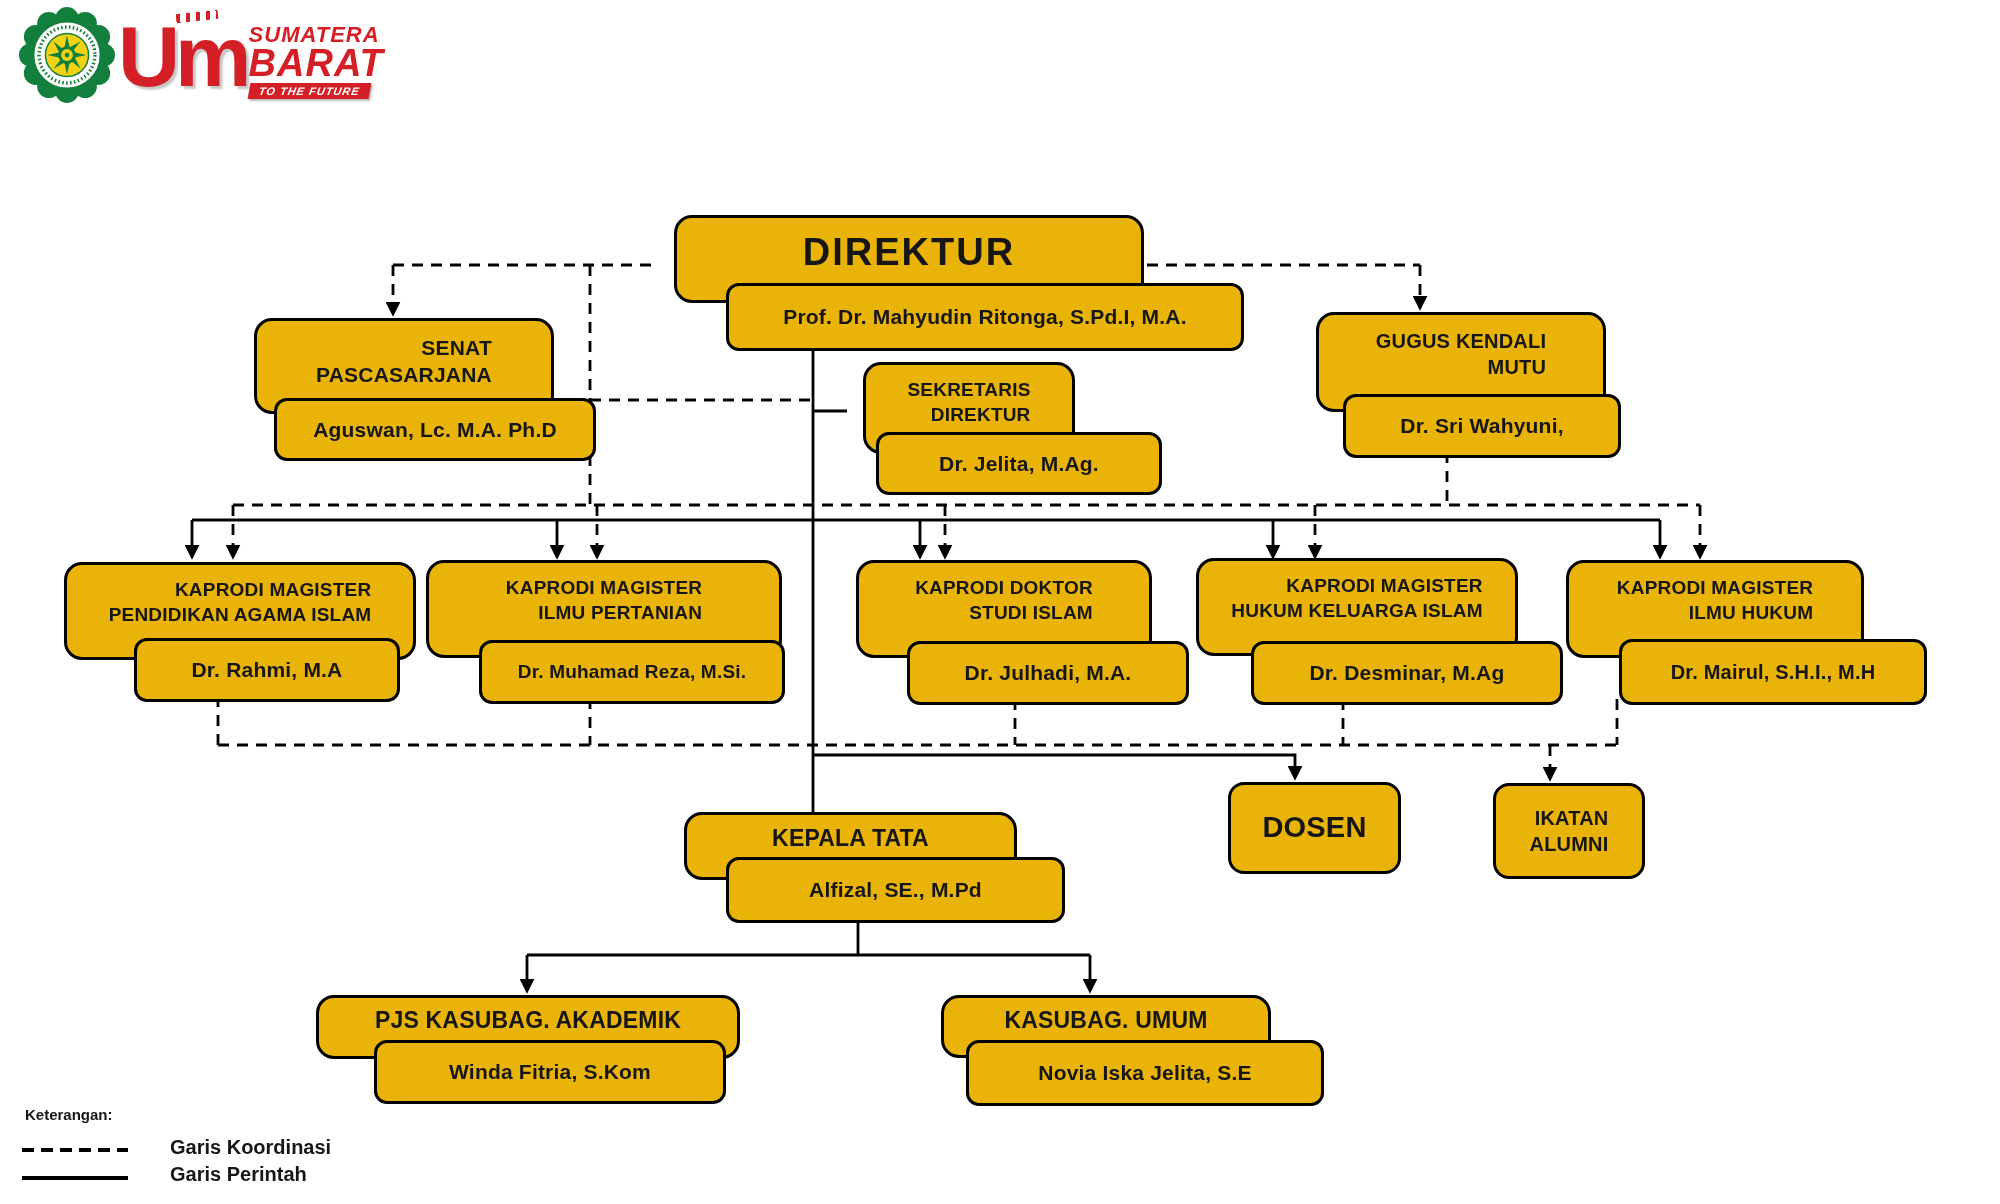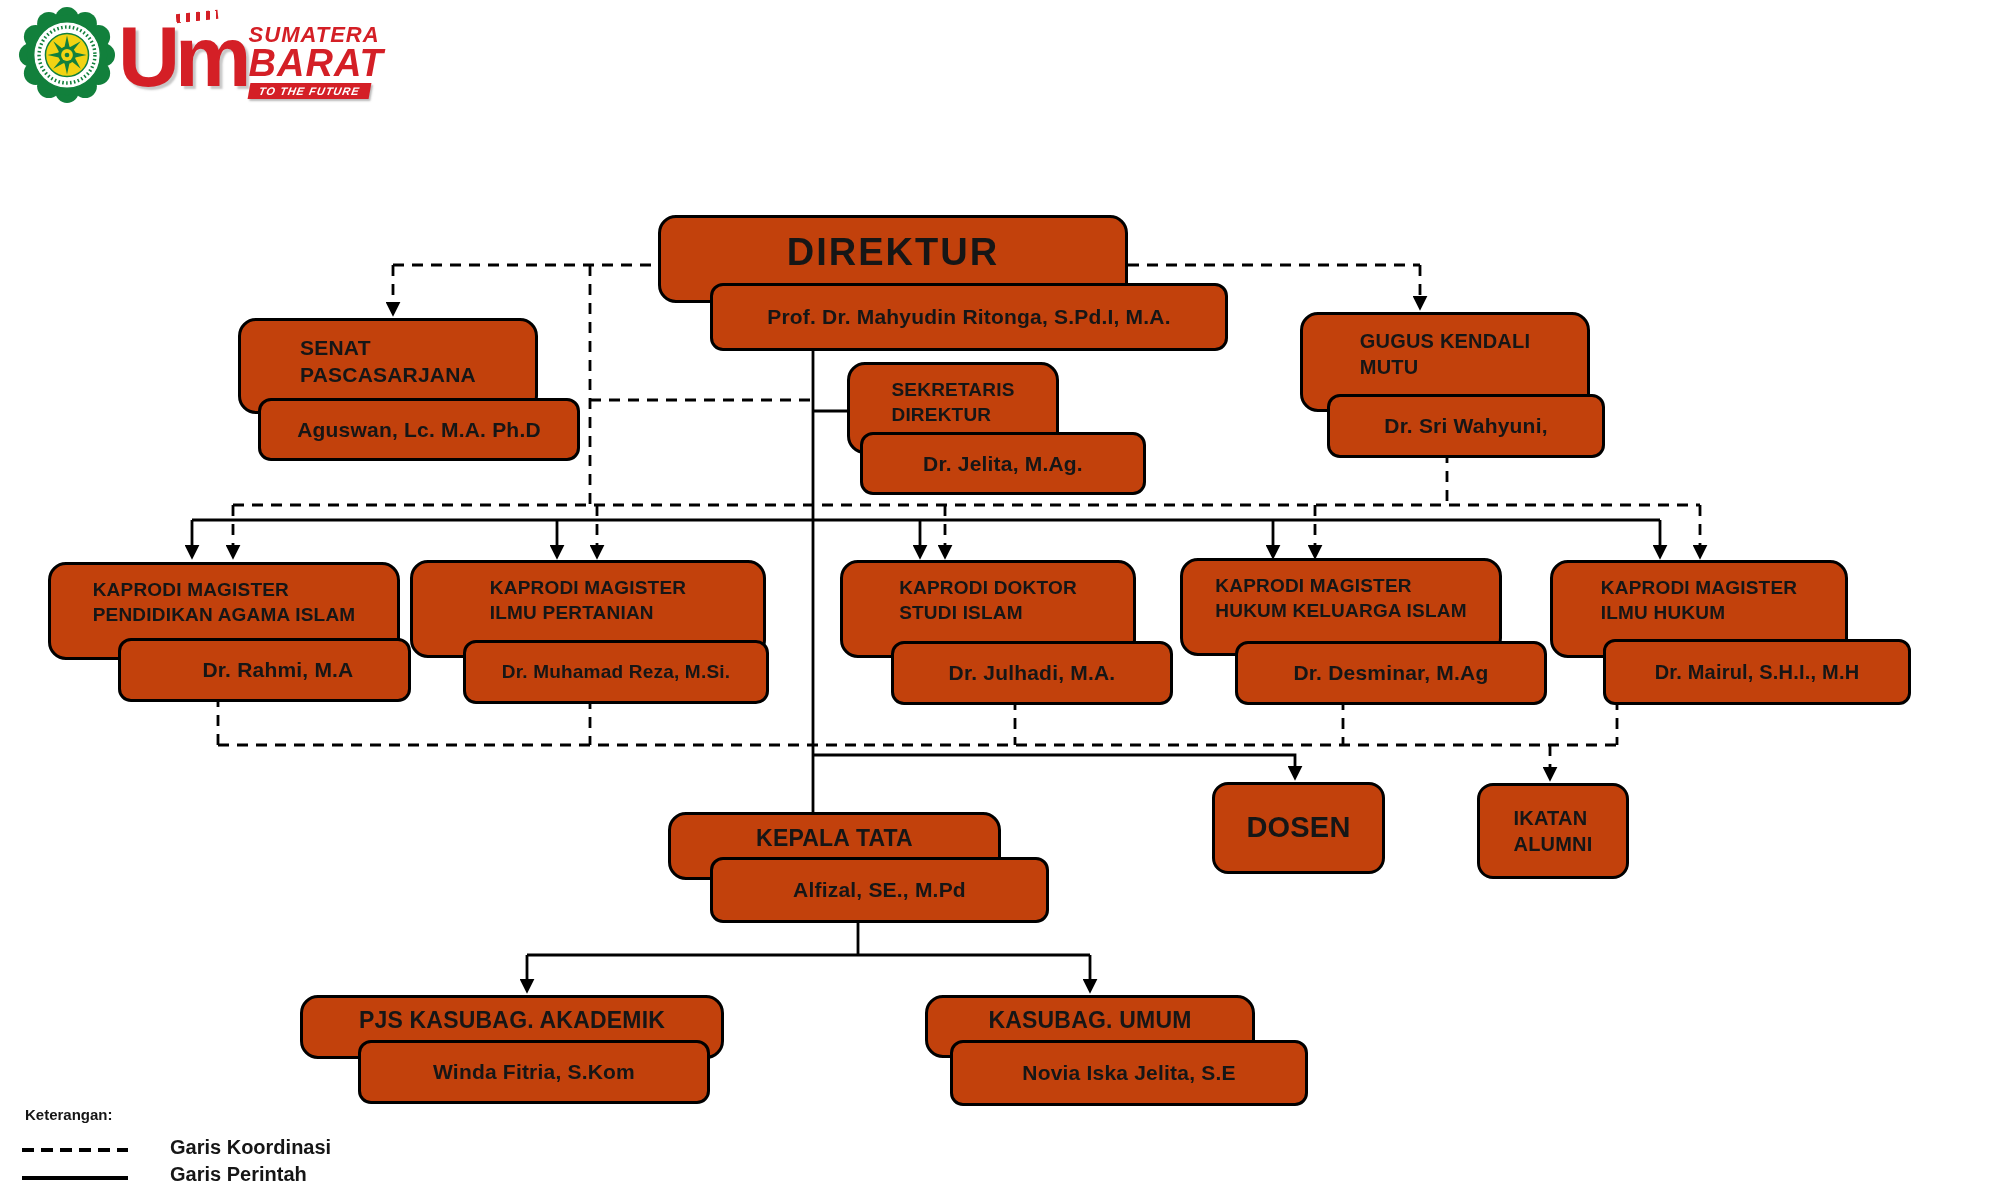--- a/index.html
+++ b/index.html
@@ -6,47 +6,47 @@
   #stage{
     position:relative;width:2000px;height:1204px;background:#ffffff;overflow:hidden;
     font-family:"Liberation Sans","DejaVu Sans",sans-serif;color:#161616;
   }
   #lines{position:absolute;left:0;top:0;z-index:1;}
   #lines path{fill:none;stroke:#000;}
   #lines path.s{stroke-width:2.8;}
   #lines path.d{stroke-width:2.8;stroke-dasharray:11 8;}
 
   .tbox,.nbox{
-    position:absolute;background:#c2410c;border:3px solid #000;
-    display:flex;justify-content:center;align-items:center;text-align:left;
-    font-weight:bold;white-space:pre-line;line-height:1.3;letter-spacing:.2px;
+    position:absolute;background:#eab308;border:3px solid #000;
+    display:flex;justify-content:center;align-items:center;text-align:right;
+    font-weight:bold;white-space:pre-line;line-height:1.3;letter-spacing:.2px;margin-left:16px;
   }
   .tbox{border-radius:18px;z-index:2;font-size:20px;}
   .nbox{border-radius:13px;z-index:3;font-size:21px;}
   .tbox.top{align-items:flex-start;padding-top:13px;box-sizing:border-box;}
 
   
   #bx-direktur{left:658px;top:215px;width:470px;height:88px;font-size:38px;padding-top:10px;letter-spacing:2px;}
   #bn-direktur{left:710px;top:283px;width:512px;height:62px;}
   #bx-senat{left:238px;top:318px;width:300px;height:96px;font-size:21px;}
   #bn-senat{left:258px;top:398px;width:316px;height:57px;}
   #bx-sekretaris{left:847px;top:362px;width:212px;height:92px;font-size:19px;}
   #bn-sekretaris{left:860px;top:432px;width:280px;height:57px;}
   #bx-gugus{left:1300px;top:312px;width:290px;height:100px;}
   #bn-gugus{left:1327px;top:394px;width:272px;height:58px;}
   #bx-k1{left:48px;top:562px;width:352px;height:98px;font-size:19px;}
-  #bn-k1{left:118px;top:638px;width:260px;height:58px;padding-left:27px;}
+  #bn-k1{left:118px;top:638px;width:260px;height:58px;}
   #bx-k2{left:410px;top:560px;width:356px;height:98px;font-size:19px;}
   #bn-k2{left:463px;top:640px;width:300px;height:58px;font-size:19px;}
   #bx-k3{left:840px;top:560px;width:296px;height:98px;font-size:19px;}
   #bn-k3{left:891px;top:641px;width:276px;height:58px;}
   #bx-k4{left:1180px;top:558px;width:322px;height:98px;font-size:19px;}
   #bn-k4{left:1235px;top:641px;width:306px;height:58px;}
   #bx-k5{left:1550px;top:560px;width:298px;height:98px;font-size:19px;}
-  #bn-k5{left:1603px;top:639px;width:302px;height:60px;font-size:20px;border-radius:12px;}
+  #bn-k5{left:1603px;top:639px;width:302px;height:60px;font-size:20px;}
   #bx-dosen{left:1212px;top:782px;width:167px;height:86px;font-size:29px;border-radius:16px;}
   #bx-ikatan{left:1477px;top:783px;width:146px;height:90px;border-radius:16px;}
   #bx-kepala{left:668px;top:812px;width:333px;height:68px;font-size:23px;padding-top:9px;}
   #bn-kepala{left:710px;top:857px;width:333px;height:60px;}
   #bx-pjs{left:300px;top:995px;width:424px;height:64px;font-size:23px;padding-top:8px;}
   #bn-pjs{left:358px;top:1040px;width:346px;height:58px;}
   #bx-ku{left:925px;top:995px;width:330px;height:63px;font-size:23px;padding-top:8px;}
   #bn-ku{left:950px;top:1040px;width:352px;height:60px;}
 
   

